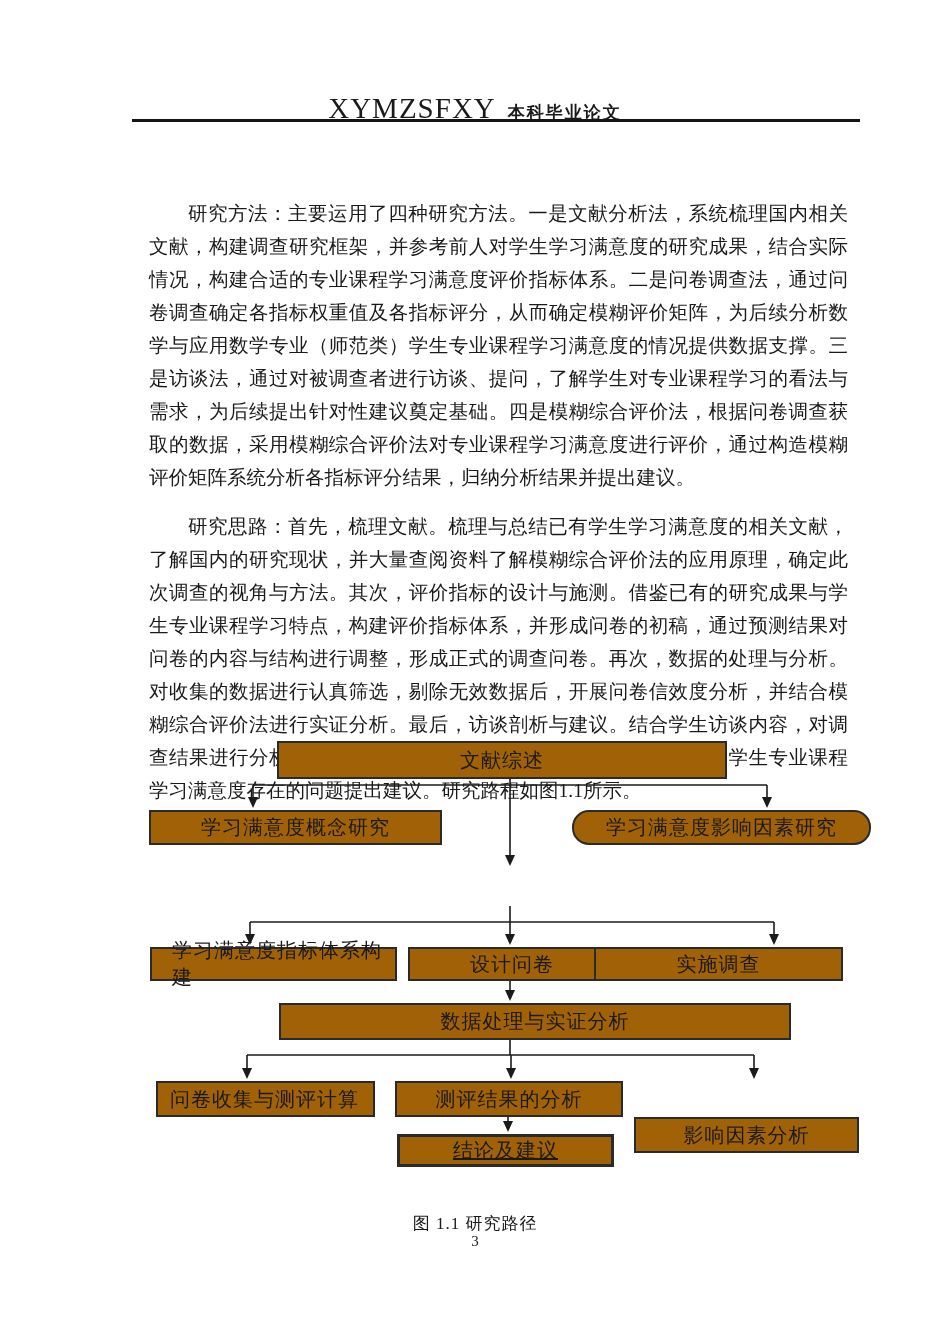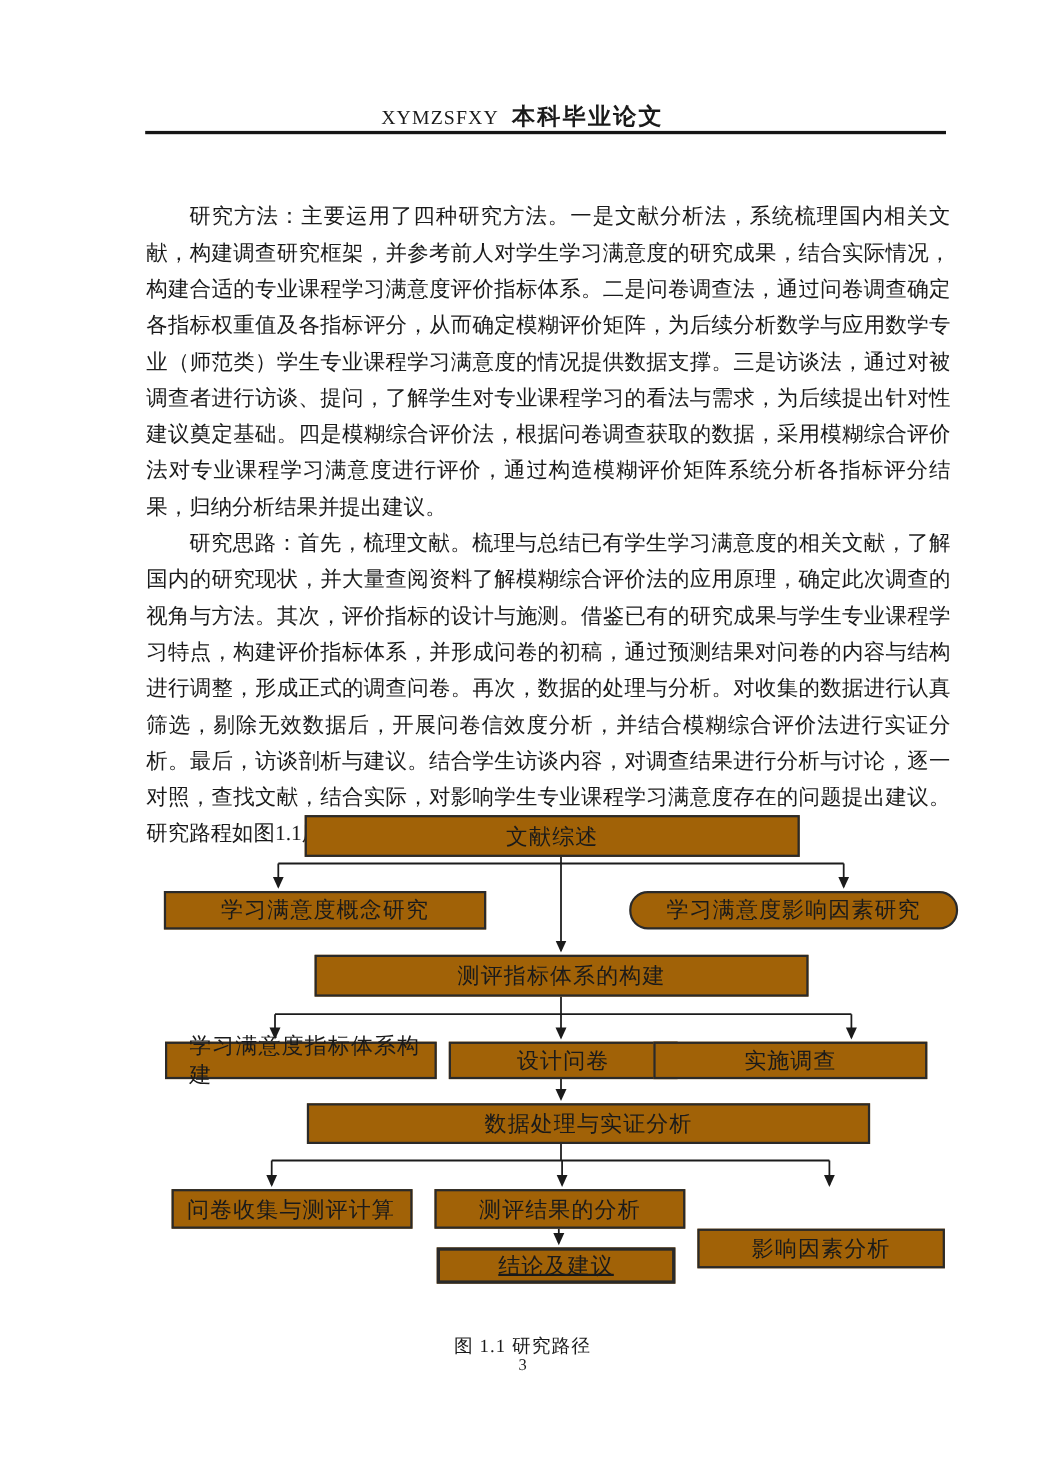--- a/index.html
+++ b/index.html
@@ -11,45 +11,45 @@
     font-family:"Liberation Serif","DejaVu Serif",serif;
     color:#1a1a1a;
   }
   
   .header-title{
     position:absolute;top:92px;left:0;width:950px;
     text-align:center;white-space:nowrap;
   }
   .header-latin{
     font-family:"Liberation Serif","DejaVu Serif",serif;
-    font-size:18px;letter-spacing:1px;
+    font-size:29px;letter-spacing:1px;
   }
   .header-cn{
     font-family:"Liberation Serif","DejaVu Serif",serif;
-    font-size:21px;font-weight:bold;margin-left:8px;letter-spacing:2px;
+    font-size:17px;font-weight:bold;margin-left:8px;letter-spacing:2px;
   }
   .header-rule{
     position:absolute;top:119px;left:132px;width:728px;height:3px;
     background:#151515;
   }
   
   .section-heading{
     position:absolute;top:132px;left:132px;
     font-family:"Liberation Sans","DejaVu Sans",sans-serif;
     font-size:25px;font-weight:500;letter-spacing:1px;
     white-space:nowrap;
   }
   .section-heading .sec-num{margin-right:7px;letter-spacing:2px;}
   
   .body-text{
     position:absolute;top:181px;left:133px;width:731px;
     font-size:19.5px;line-height:33px;
     text-align:justify;text-justify:inter-ideograph;
   }
-  .body-text p{margin:0;text-indent:2em;}
+  .body-text p{margin:16px;text-indent:2em;}
   
   .flowchart{position:absolute;top:735px;left:0;width:950px;height:445px;}
   .flowchart svg{position:absolute;top:0;left:0;}
   .node{
     position:absolute;
     border:2px solid #2a2a2a;background:#a16207;
     display:flex;align-items:center;justify-content:center;
     font-size:20px;letter-spacing:1px;
     box-sizing:border-box;
   }
@@ -111,21 +111,20 @@
         <line x1="511" y1="320" x2="511" y2="342" marker-end="url(#ah)"></line>
         <line x1="754" y1="320" x2="754" y2="342" marker-end="url(#ah)"></line>
 
         <line x1="508" y1="382" x2="508" y2="395" marker-end="url(#ah)"></line>
       </g>
     </svg>
 
     <div class="node" style="left:277px;top:6px;width:450px;height:38px;">文献综述</div>
     <div class="node" style="left:149px;top:75px;width:293px;height:35px;">学习满意度概念研究</div>
     <div class="node" style="left:572px;top:75px;width:299px;height:35px;border-radius:17px;">学习满意度影响因素研究</div>
-    <div class="node" style="left:286px;top:133px;width:449px;height:38px;">测评指标体系的构建</div>
     <div class="node" style="left:408px;top:212px;width:208px;height:34px;">设计问卷</div>
     <div class="node node-left" style="left:150px;top:212px;width:247px;height:34px;padding-left:20px;">学习满意度指标体系构建</div>
     <div class="node" style="left:594px;top:212px;width:249px;height:34px;">实施调查</div>
     <div class="node" style="left:279px;top:268px;width:512px;height:37px;">数据处理与实证分析</div>
     <div class="node node-left" style="left:156px;top:346px;width:219px;height:36px;padding-left:12px;">问卷收集与测评计算</div>
     <div class="node" style="left:395px;top:346px;width:228px;height:36px;">测评结果的分析</div>
     <div class="node" style="left:634px;top:346px;width:225px;height:36px;margin-top:36px;">影响因素分析</div>
     <div class="node node-thick" style="left:397px;top:399px;width:217px;height:33px;text-decoration:underline;">结论及建议</div>
   </div>
 

